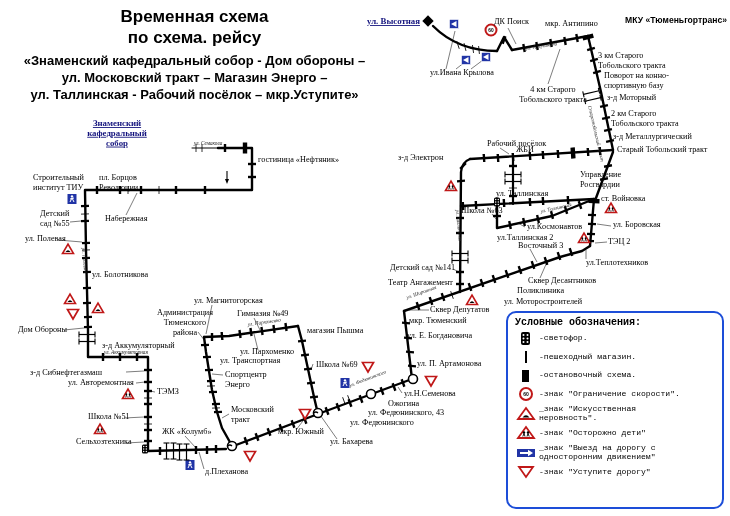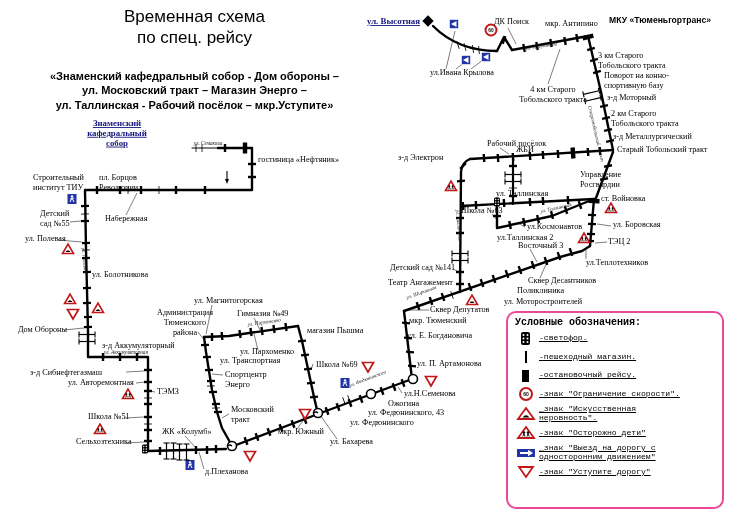--- a/index.html
+++ b/index.html
@@ -1,37 +1,37 @@
 <!DOCTYPE html>
 <html><head>
 <meta charset="utf-8">
 <style>
   html,body{margin:0;padding:0;background:#888;}
   .page{position:relative;width:730px;height:516px;background:#ffffff;overflow:hidden;
         font-family:"Liberation Sans",sans-serif;}
   .title{position:absolute;left:22px;top:6px;width:345px;text-align:center;color:#000;}
-  .title .t1{font-size:17px;font-weight:normal;line-height:1.25;}
-  .subtitle{font-size:11px;font-weight:bold;margin-top:20px;line-height:1.32;}
-  .org{position:absolute;right:19px;top:15px;font-size:8.6px;font-weight:bold;color:#000;}
+  .title .t1{font-size:17px;font-weight:bold;line-height:1.25;}
+  .subtitle{font-size:13px;font-weight:bold;margin-top:3px;line-height:1.32;}
+  .org{position:absolute;right:3px;top:15px;font-size:8.6px;font-weight:bold;color:#000;}
   svg.map{position:absolute;left:0;top:0;}
   .legend{position:absolute;left:506px;top:311px;width:218px;height:198px;box-sizing:border-box;
-          border:2px solid #ec4899;border-radius:10px;background:#fff;padding:4px 5px 2px 7px;
+          border:2px solid #1d4ed8;border-radius:10px;background:#fff;padding:4px 5px 2px 7px;
           font-family:"Liberation Mono",monospace;color:#000;}
   .legend-title{font-size:10px;font-weight:bold;}
   .legend-item{display:flex;align-items:center;gap:3px;font-size:8.1px;line-height:1.1;
-               margin-top:2.6px;white-space:pre-line;text-decoration:underline;}
+               margin-top:2.6px;white-space:pre-line;}
   .legend-item .ic{width:21px;flex:0 0 21px;display:flex;justify-content:center;align-items:center;}
 </style>
 </head>
 <body>
 
 <div class="page">
   <div class="title">
     <div class="t1">Временная схема</div>
-    <div class="t1">по спец. рейсу</div>
+    <div class="t1">по схема. рейсу</div>
     <div class="subtitle">
       <div>«Знаменский кафедральный собор -  Дом обороны –</div>
       <div>ул. Московский тракт – Магазин Энерго –</div>
       <div>ул. Таллинская - Рабочий посёлок – мкр.Уступите»</div>
     </div>
   </div>
   <div class="org">МКУ «Тюменьгортранс»</div>
 
   <svg id="map" class="map" width="730" height="516" viewBox="0 0 730 516">
       <polyline points="192,148 218,148" fill="none" stroke="#000000" stroke-width="1" stroke-linejoin="round" stroke-linecap="round"></polyline>
@@ -504,21 +504,21 @@
               <circle cx="7.5" cy="7.5" r="1" fill="#fff"></circle>
               <circle cx="11.5" cy="7.5" r="1" fill="#fff"></circle>
               <circle cx="7.5" cy="11" r="1" fill="#fff"></circle>
               <circle cx="11.5" cy="11" r="1" fill="#fff"></circle>
             </svg></span><span>-светофор.</span></div>
         <div class="legend-item"><span class="ic"><svg width="20" height="16" viewBox="0 0 20 16">
               <rect x="9" y="2" width="2" height="12" fill="#000"></rect>
             </svg></span><span>-пешеходный магазин.</span></div>
         <div class="legend-item"><span class="ic"><svg width="20" height="16" viewBox="0 0 20 16">
               <rect x="6" y="2" width="7" height="12" fill="#000"></rect>
-            </svg></span><span>-остановочный рейсу.</span></div>
+            </svg></span><span>-остановочный схема.</span></div>
         <div class="legend-item"><span class="ic"><svg width="20" height="16" viewBox="0 0 20 16">
               <circle cx="10" cy="8" r="6" fill="#fff" stroke="#c01818" stroke-width="2"></circle>
               <text x="10" y="10" text-anchor="middle" font-size="5" font-weight="bold" font-family="&quot;Liberation Sans&quot;,sans-serif">60</text>
             </svg></span><span>-знак "Ограничение скорости".</span></div>
         <div class="legend-item"><span class="ic"><svg width="20" height="16" viewBox="0 0 20 16">
               <polygon points="2,13 18,13 10,2" fill="#fff" stroke="#c01818" stroke-width="1.8"></polygon>
               <path d="M6.5,11.5 Q10,7 13.5,11.5 Z" fill="#000"></path>
             </svg></span><span>_знак "Искусственная
 неровность".</span></div>
         <div class="legend-item"><span class="ic"><svg width="20" height="16" viewBox="0 0 20 16">

